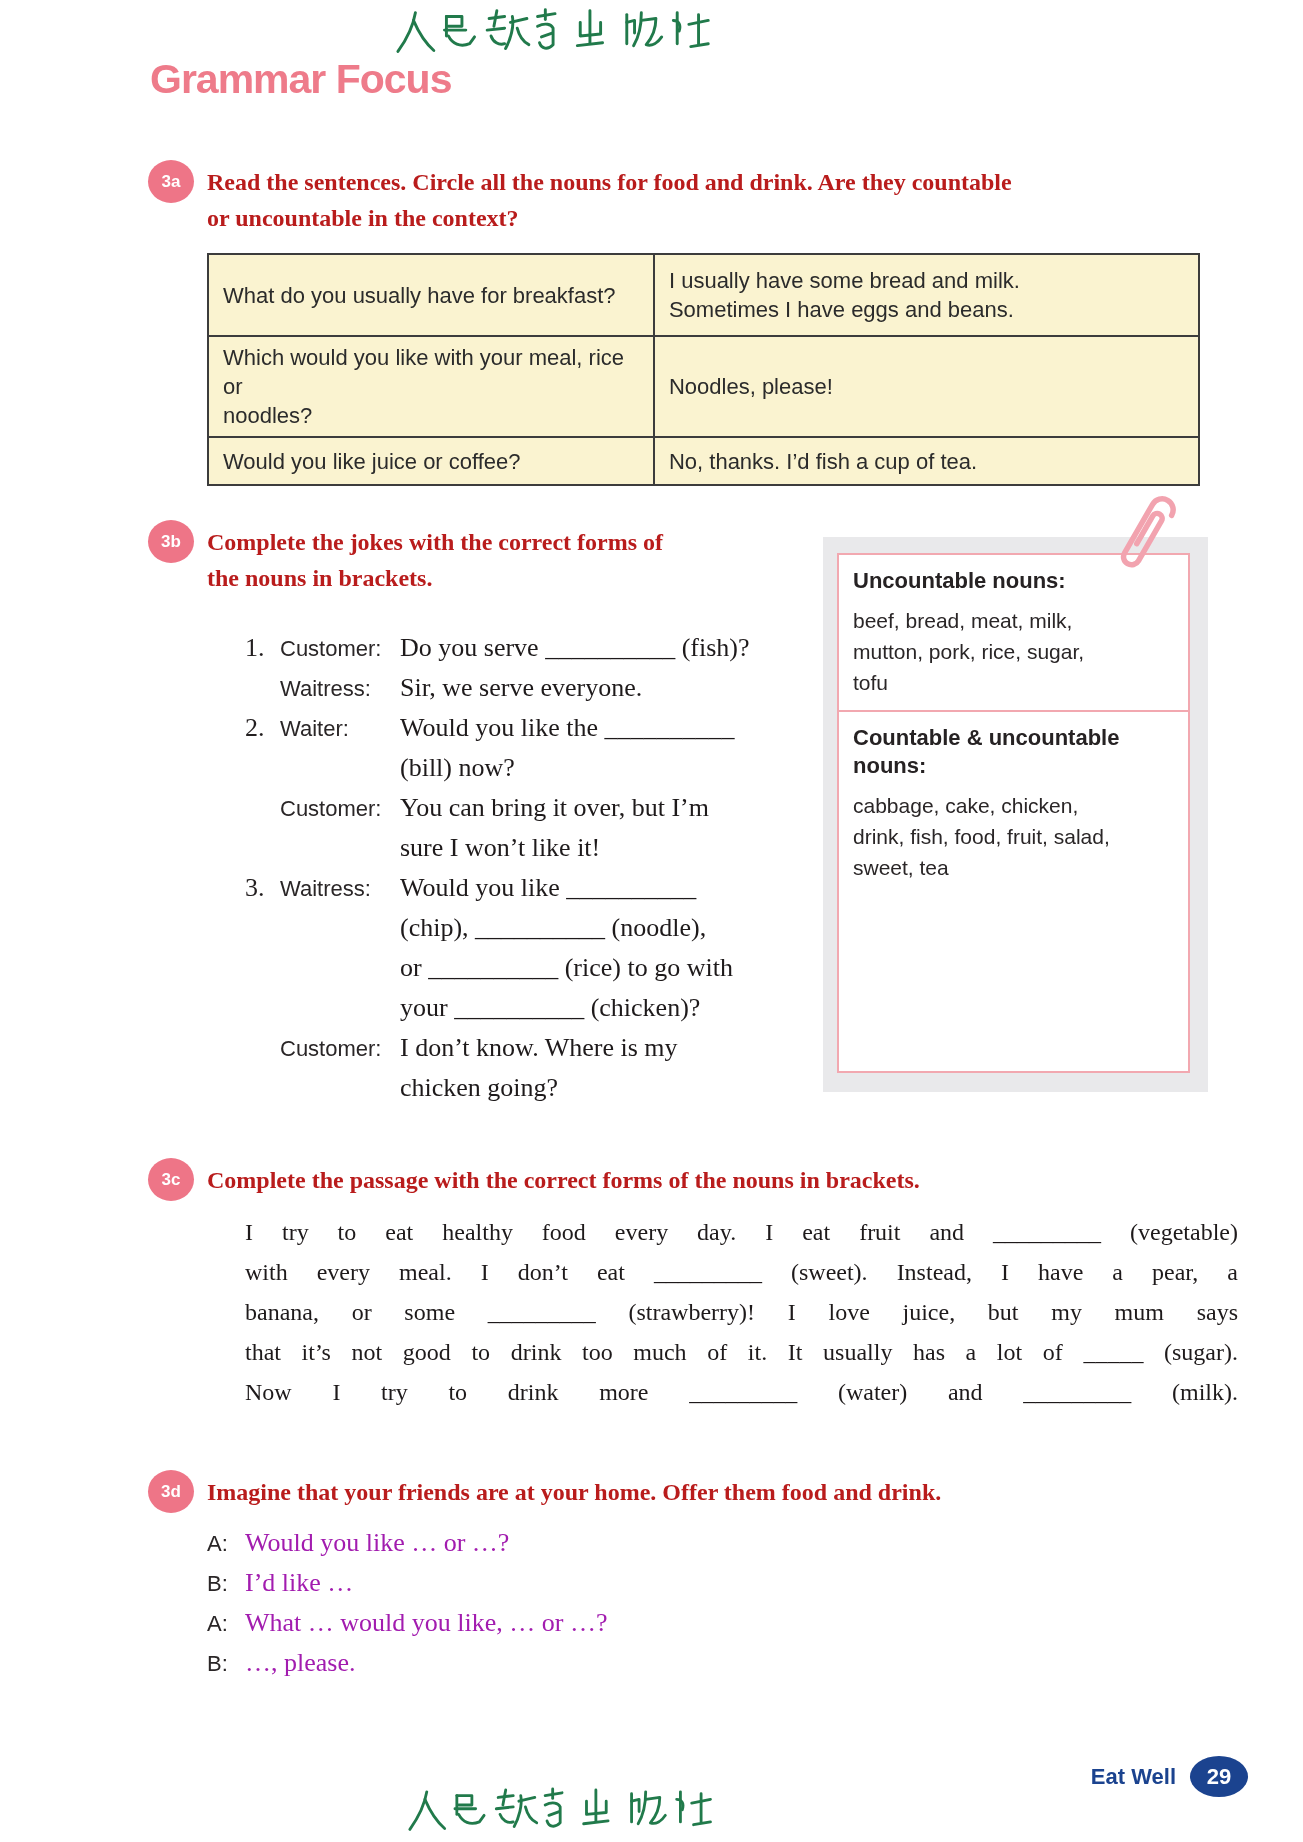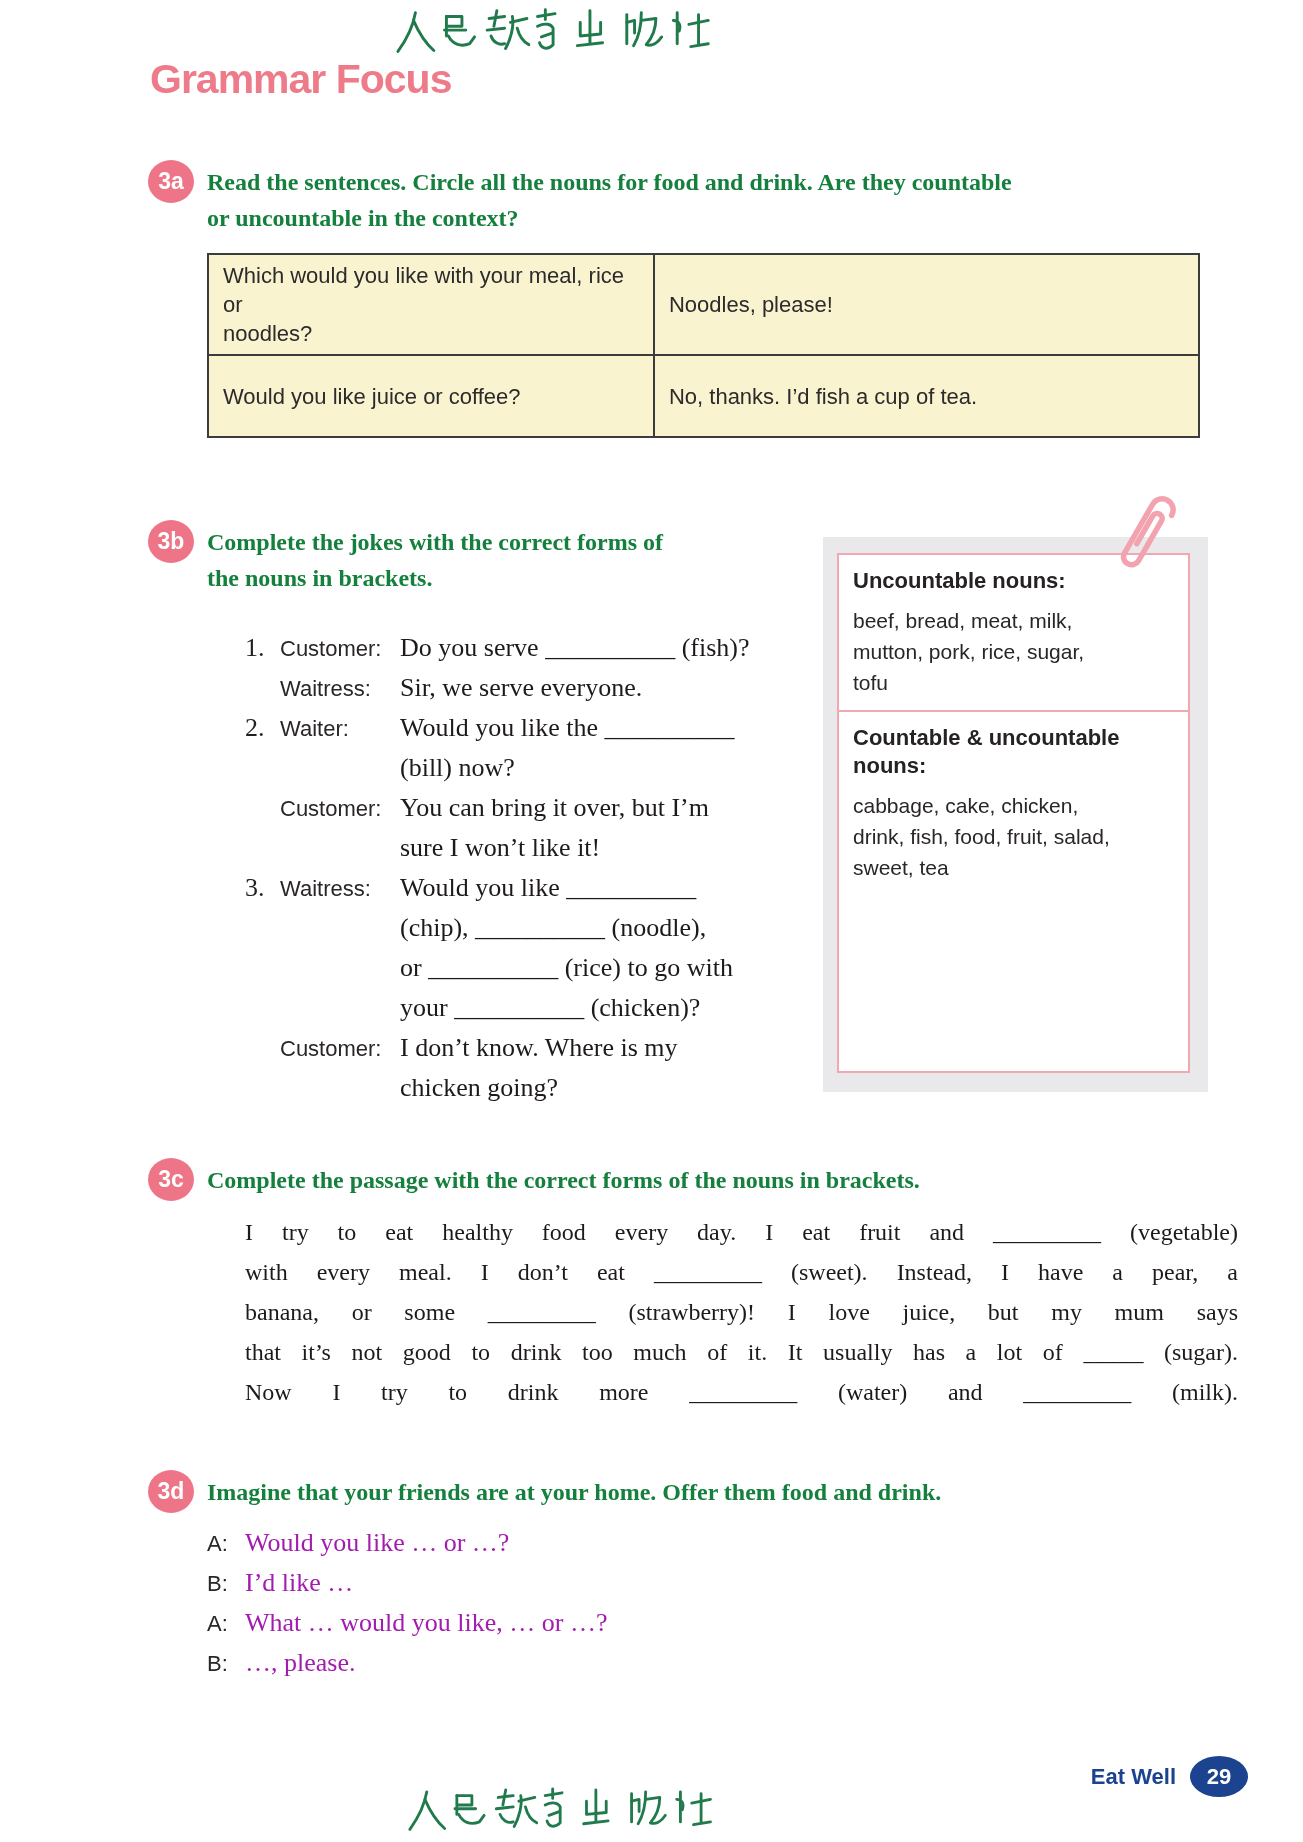--- a/index.html
+++ b/index.html
@@ -25,28 +25,28 @@
     font-weight: bold; font-size: 41px; letter-spacing: -1px;
     color: #ee7b8a;
   }
 
   
   .badge {
     position: absolute; left: 148px;
     width: 46px; height: 43px; border-radius: 50%;
     background: #ee7587; color: #ffffff;
     font-family: "Liberation Sans", sans-serif;
-    font-weight: bold; font-size: 23px;
+    font-weight: bold; font-size: 17px;
     display: flex; align-items: center; justify-content: center;
   }
   .sec-heading {
     position: absolute; left: 207px; margin: 0;
     font-family: "Liberation Serif", serif;
     font-weight: bold; font-size: 24px; line-height: 36px;
-    color: #15803d; white-space: pre-line;
+    color: #b91c1c; white-space: pre-line;
   }
 
   
   .qa-table {
     position: absolute; left: 207px; top: 253px; width: 993px;
     border-collapse: collapse;
   }
   .qa-table td {
     background: #faf3d0;
     border: 2px solid #3c3c3c;
@@ -173,20 +173,25 @@
 
   <h1 class="page-title">Grammar Focus</h1>
 
   <div class="badge" style="top:160px;">3a</div>
   <div class="sec-heading" style="top:164px; width:860px;">Read the sentences. Circle all the nouns for food and drink. Are they countable
 or uncountable in the context?</div>
 
   <table class="qa-table">
     <tbody>
 
+        <tr>
+          <td class="q">What do you usually have for breakfast?</td>
+          <td class="a">I usually have some bread and milk.
+Sometimes I have eggs and beans.</td>
+        </tr>
 
         <tr>
           <td class="q">Which would you like with your meal, rice or
 noodles?</td>
           <td class="a">Noodles, please!</td>
         </tr>
 
         <tr>
           <td class="q">Would you like juice or coffee?</td>
           <td class="a">No, thanks. I’d fish a cup of tea.</td>

